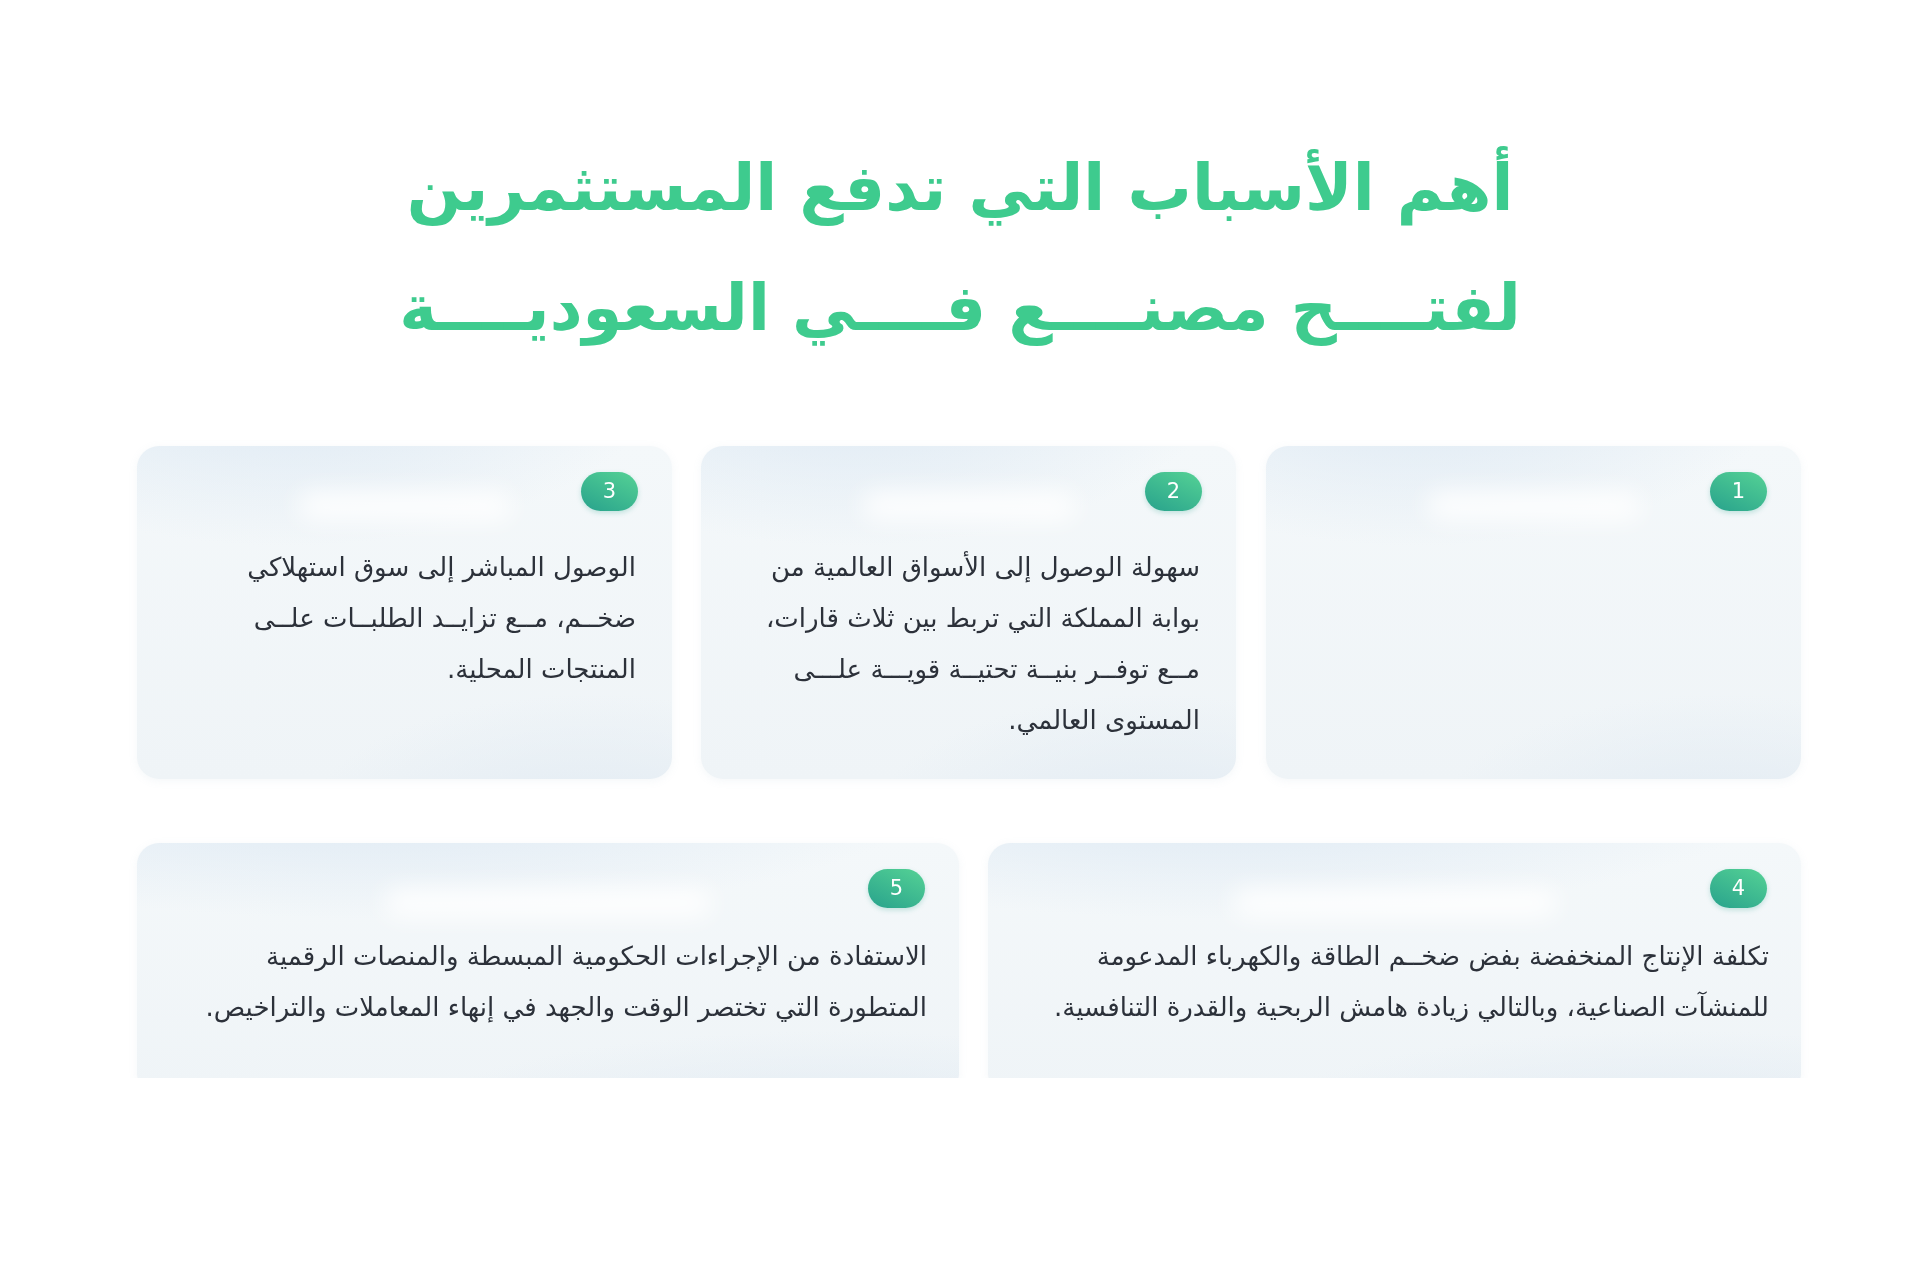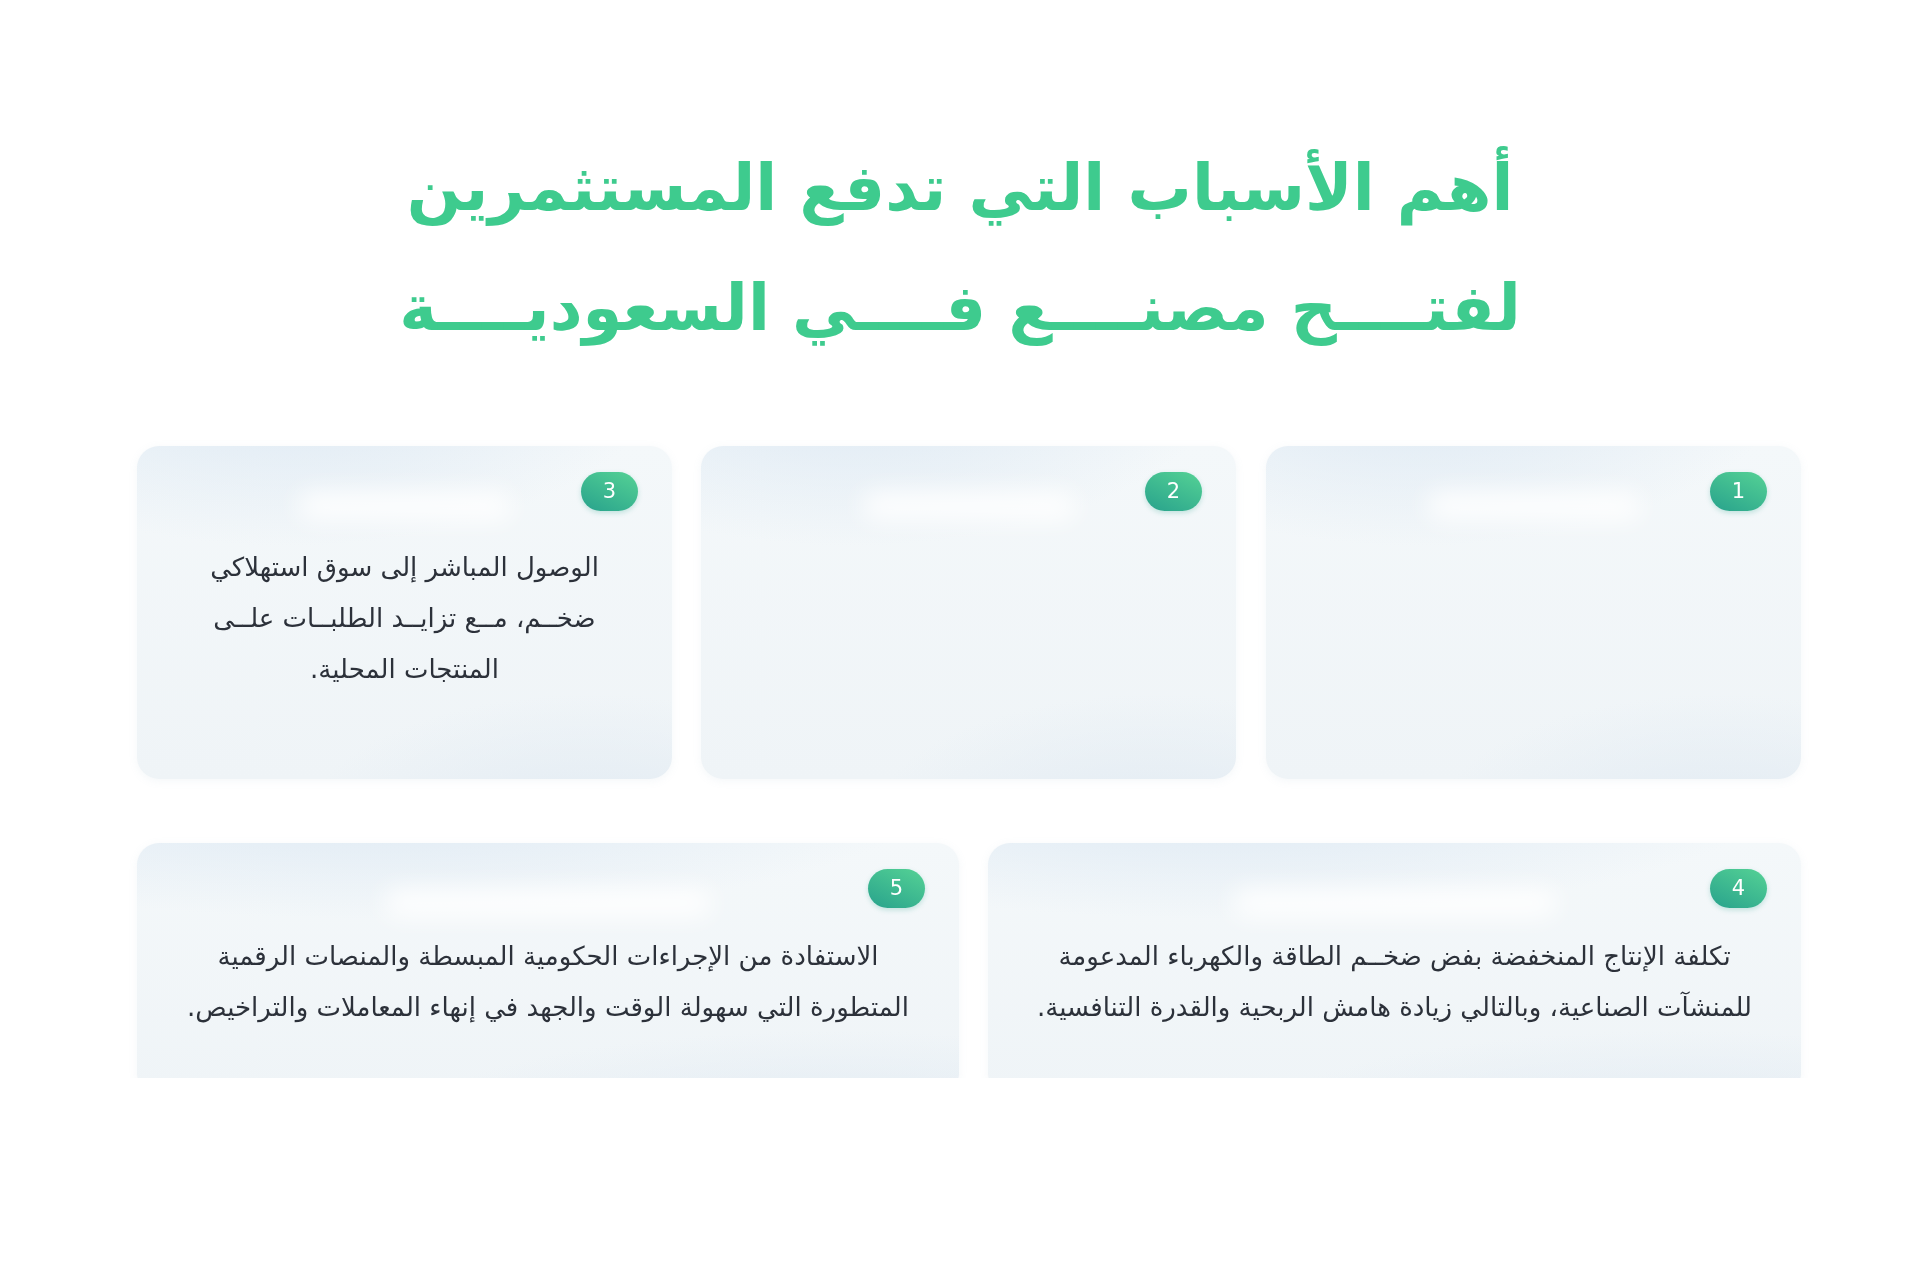--- a/index.html
+++ b/index.html
@@ -71,21 +71,21 @@
   }
   .reason-text {
     position: absolute;
     top: 96px;
     right: 36px;
     left: 36px;
     margin: 0;
     font-size: 26px;
     line-height: 51px;
     color: #2c313a;
-    text-align: center;
+    text-align: right;
     white-space: pre-line;
   }
   .card-4 .reason-text,
   .card-5 .reason-text {
     top: 88px;
     right: 32px;
     left: 32px;
   }
 </style>
 </head>
@@ -97,20 +97,24 @@
 لفتــــح مصنــــع فــــي السعوديــــة</h1>
 
   <section class="card card-1">
     <div class="smudge"></div>
     <span class="badge">1</span>
   </section>
 
   <section class="card card-2">
     <div class="smudge"></div>
     <span class="badge">2</span>
+    <p class="reason-text">سهولة الوصول إلى الأسواق العالمية من
+بوابة المملكة التي تربط بين ثلاث قارات،
+مــع توفــر بنيــة تحتيــة قويـــة علـــى
+المستوى العالمي.</p>
   </section>
 
   <section class="card card-3">
     <div class="smudge"></div>
     <span class="badge">3</span>
     <p class="reason-text">الوصول المباشر إلى سوق استهلاكي
 ضخــم، مــع تزايــد الطلبــات علــى
 المنتجات المحلية.</p>
   </section>
 
@@ -118,16 +122,16 @@
     <div class="smudge"></div>
     <span class="badge">4</span>
     <p class="reason-text">تكلفة الإنتاج المنخفضة بفض ضخــم الطاقة والكهرباء المدعومة
 للمنشآت الصناعية، وبالتالي زيادة هامش الربحية والقدرة التنافسية.</p>
   </section>
 
   <section class="card card-5">
     <div class="smudge"></div>
     <span class="badge">5</span>
     <p class="reason-text">الاستفادة من الإجراءات الحكومية المبسطة والمنصات الرقمية
-المتطورة التي سهولة الوقت والجهد في إنهاء المعاملات والتراخيص.</p>
+المتطورة التي تختصر الوقت والجهد في إنهاء المعاملات والتراخيص.</p>
   </section>
 
 </div>
 
 </body></html>

